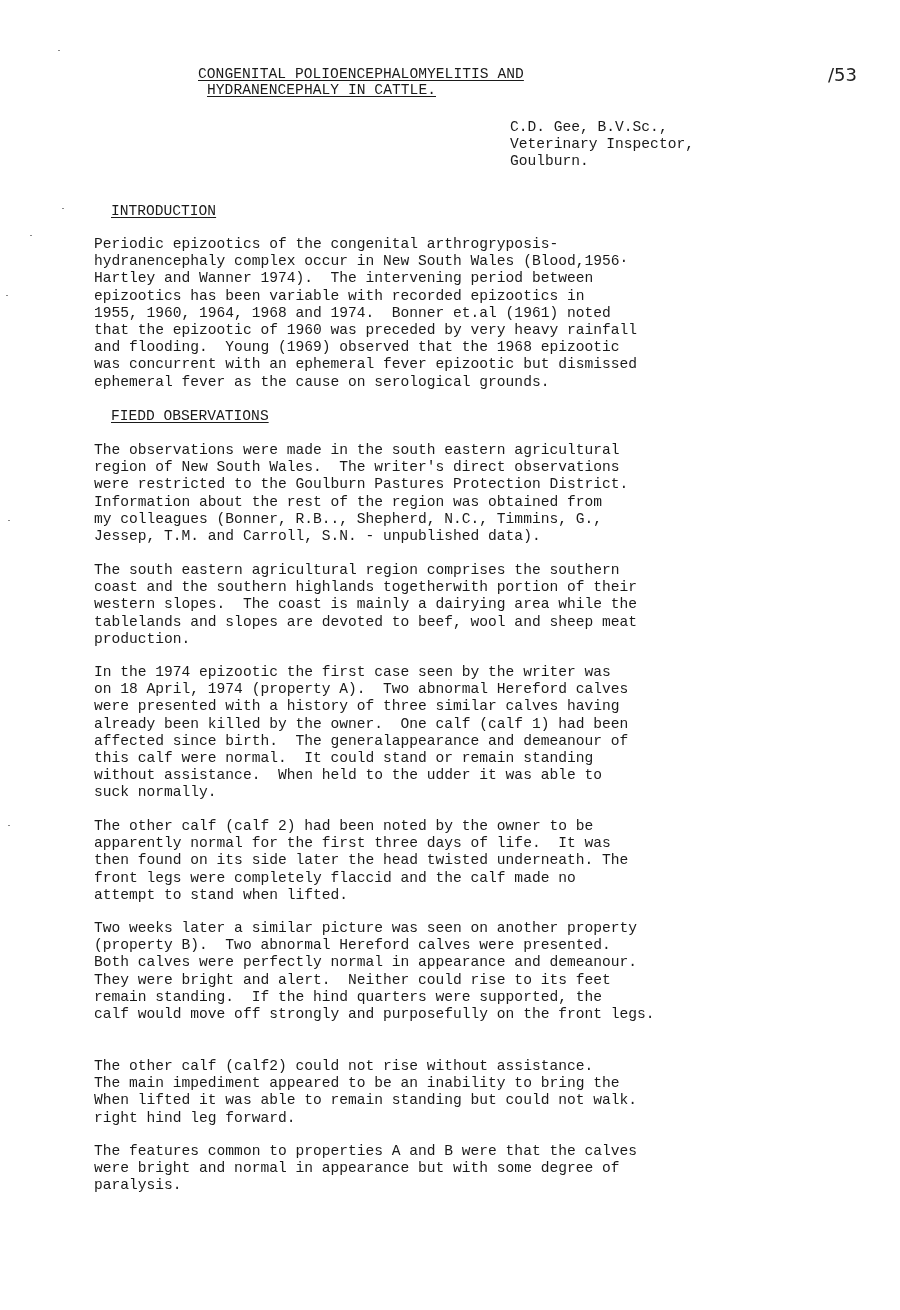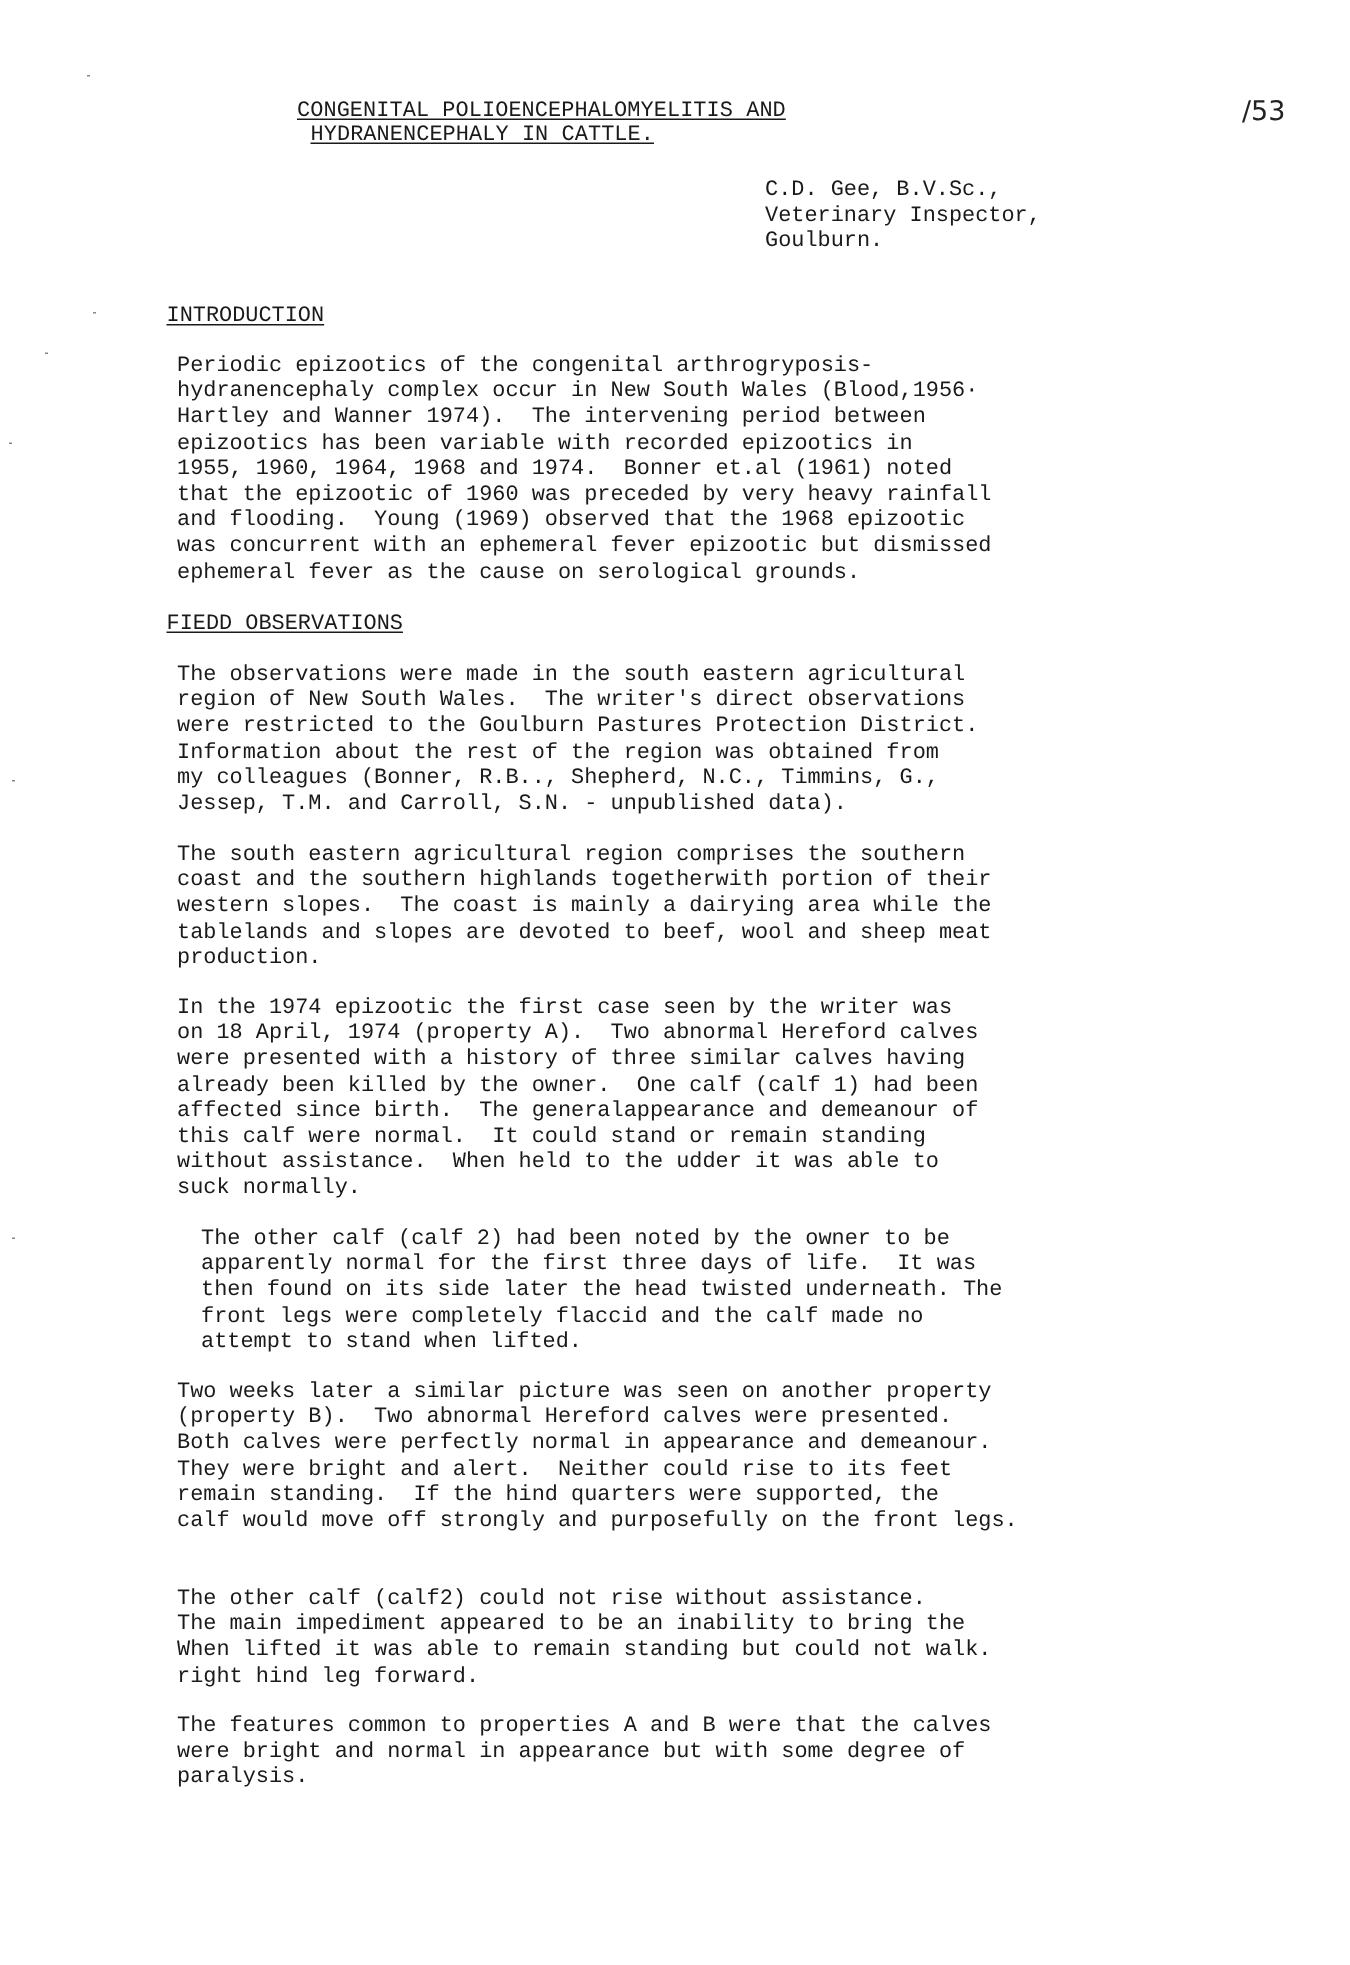--- a/index.html
+++ b/index.html
@@ -50,21 +50,21 @@
     .section-heading {
       position: absolute;
       left: 111px;
       font-size: 14.6px;
       text-decoration: underline;
       text-underline-offset: 2px;
       white-space: pre;
     }
     .para {
       position: absolute;
-      left: 118px;
+      left: 94px;
       font-size: 14.6px;
       line-height: 17.2px;
     }
     .para .line {
       display: block;
       white-space: pre;
     }
     .speck {
       position: absolute;
       width: 2px;
@@ -127,21 +127,21 @@
     <span class="line">In the 1974 epizootic the first case seen by the writer was</span>
     <span class="line">on 18 April, 1974 (property A).  Two abnormal Hereford calves</span>
     <span class="line">were presented with a history of three similar calves having</span>
     <span class="line">already been killed by the owner.  One calf (calf 1) had been</span>
     <span class="line">affected since birth.  The generalappearance and demeanour of</span>
     <span class="line">this calf were normal.  It could stand or remain standing</span>
     <span class="line">without assistance.  When held to the udder it was able to</span>
     <span class="line">suck normally.</span>
   </div>
 
-  <div class="para" style="top:818px;margin-left:16px;">
+  <div class="para" style="top:818px;">
     <span class="line">The other calf (calf 2) had been noted by the owner to be</span>
     <span class="line">apparently normal for the first three days of life.  It was</span>
     <span class="line">then found on its side later the head twisted underneath. The</span>
     <span class="line">front legs were completely flaccid and the calf made no</span>
     <span class="line">attempt to stand when lifted.</span>
   </div>
 
   <div class="para" style="top:920px;">
     <span class="line">Two weeks later a similar picture was seen on another property</span>
     <span class="line">(property B).  Two abnormal Hereford calves were presented.</span>

